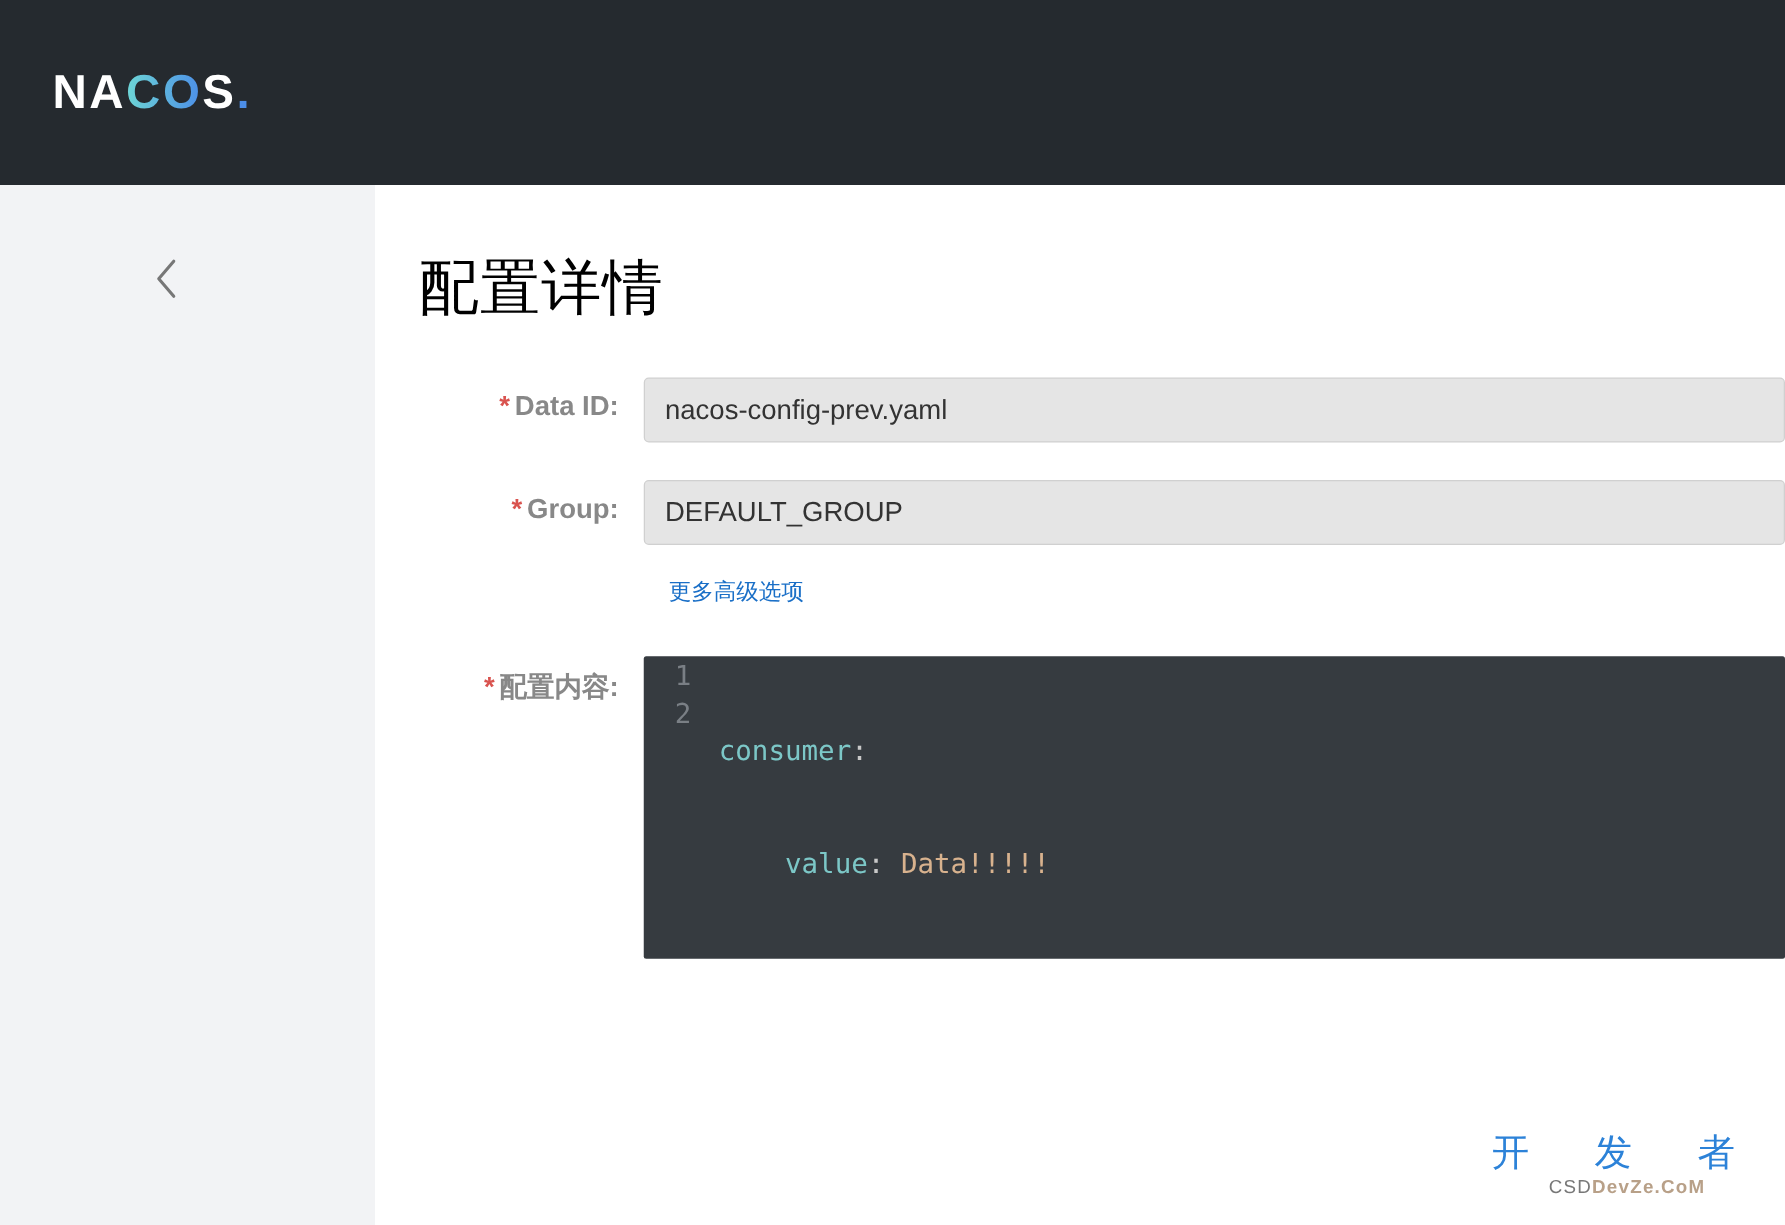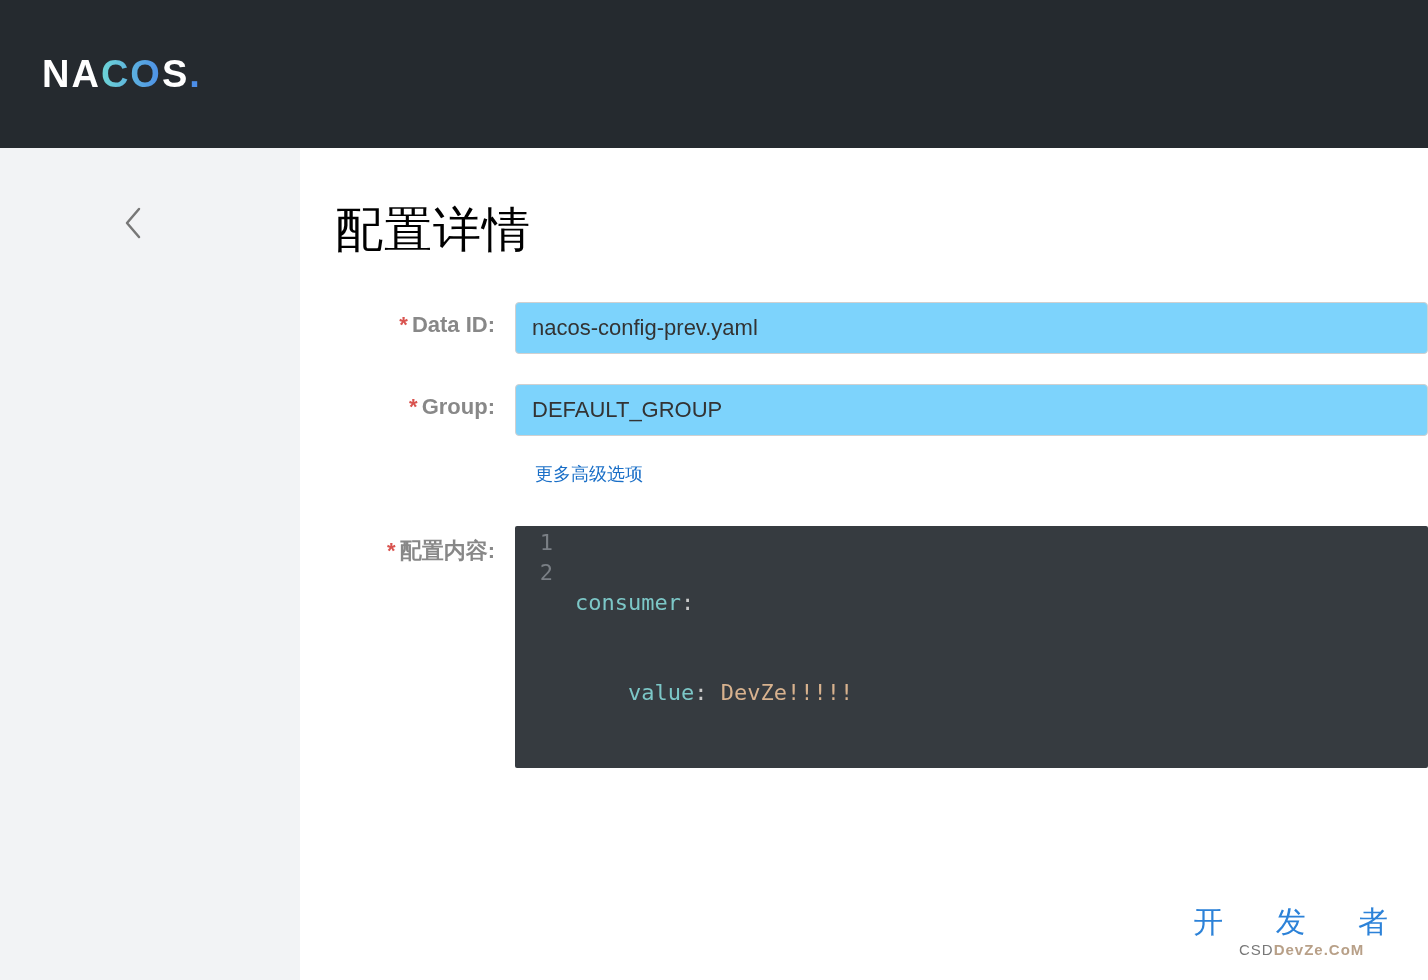--- a/index.html
+++ b/index.html
@@ -89,21 +89,21 @@
       color: #d9534f;
       margin-right: 4px;
     }
     .form-input {
       flex: 1;
       border: 1px solid #d0d0d0;
       border-radius: 4px;
       padding: 12px 16px;
       font-size: 22px;
       color: #333;
-      background: #7dd3fc;
+      background: #e5e5e5;
       min-height: 48px;
       font-family: inherit;
     }
     .form-textarea {
       flex: 1;
       border: 1px solid #d0d0d0;
       border-radius: 4px;
       padding: 12px 16px;
       font-size: 22px;
       color: #333;
@@ -209,21 +209,21 @@
 
     <div class="form-row">
       <div class="form-label"><span class="req">*</span><span>配置内容:</span></div>
       <div class="code-editor">
         <div class="code-gutter">
           <div>1</div>
           <div>2</div>
         </div>
         <div class="code-lines">
           <div><span class="kw">consumer</span><span class="colon">:</span></div>
-          <div>    <span class="kw">value</span><span class="colon">:</span> <span class="val">DevZe!!!!!</span></div>
+          <div>    <span class="kw">value</span><span class="colon">:</span> <span class="val">Data!!!!!</span></div>
         </div>
       </div>
     </div>
 
   </div>
 </div>
 
 <div class="watermark">
   <div class="wm-top">开 发 者</div>
   <div class="wm-bottom"><span class="d1">CSD</span><span class="d2">DevZe.CoM</span></div>

